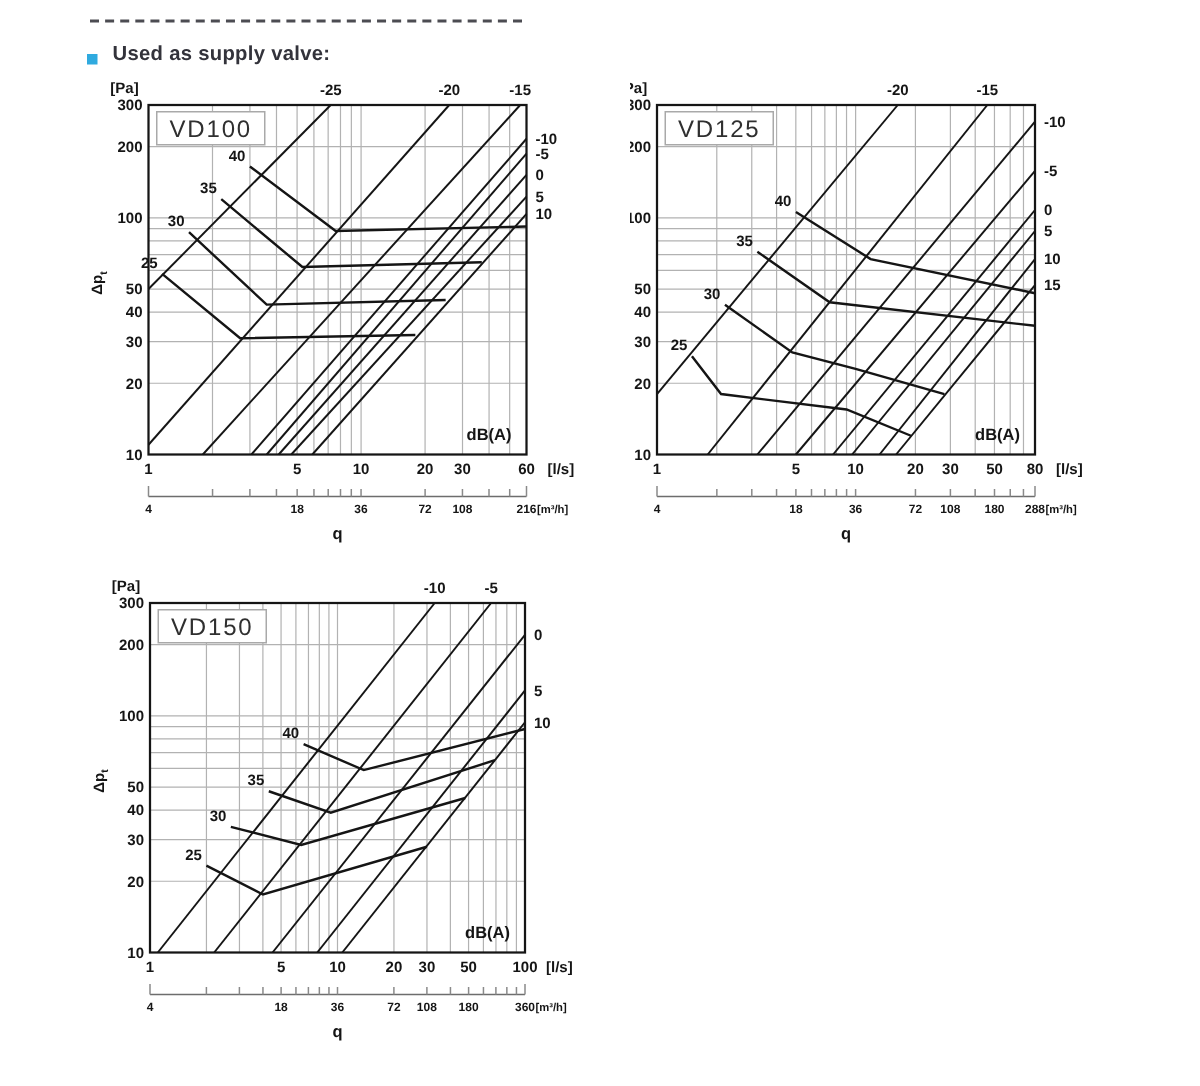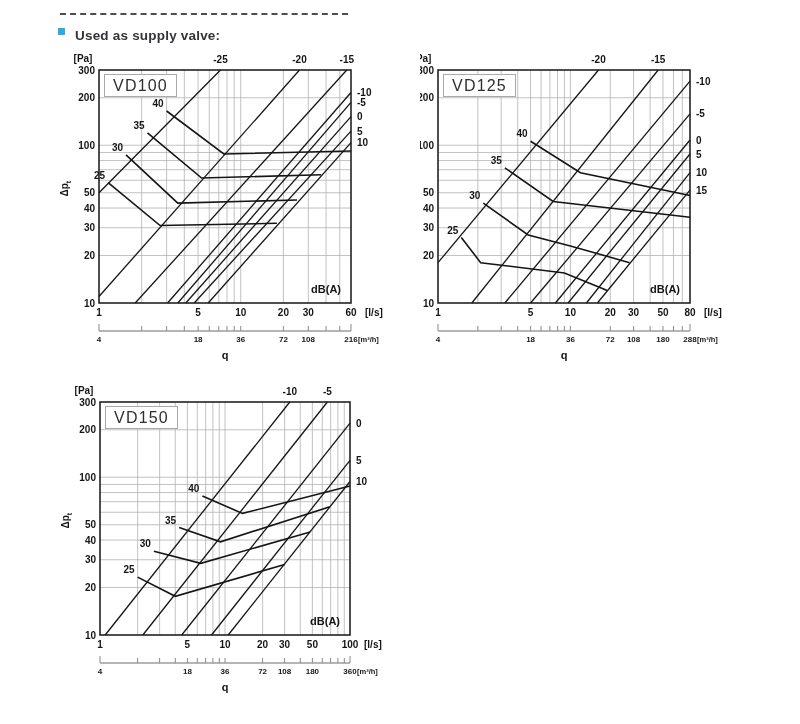--- a/index.html
+++ b/index.html
@@ -1,18 +1,18 @@
 <!DOCTYPE html>
 <html><head>
 <meta charset="utf-8">
 <style>
   html,body{margin:0;padding:0;background:#ffffff;}
   body{width:800px;height:724px;position:relative;font-family:"Liberation Sans",sans-serif;}
   .rule{position:absolute;left:60px;top:13px;width:288px;height:0;border-top:2px dashed #4c4c52;}
-  .header{position:absolute;left:58px;top:28px;display:flex;align-items:flex-start;gap:10px;}
+  .header{position:absolute;left:58px;top:28px;display:flex;align-items:flex-end;gap:10px;}
   .bullet{width:7px;height:7px;background:#2faadf;flex:0 0 auto;}
   .header-text{font-size:13.5px;font-weight:bold;color:#33333b;letter-spacing:.2px;}
   .chart{position:absolute;}
   svg text{fill:#151515;}
   .num{font:bold 10px "Liberation Sans",sans-serif;}
   .pos{font:bold 10px "Liberation Sans",sans-serif;}
   .noise{font:bold 10px "Liberation Sans",sans-serif;}
   .db{font:bold 11px "Liberation Sans",sans-serif;}
   .unit{font:bold 10px "Liberation Sans",sans-serif;}
   .sec{font:bold 8px "Liberation Sans",sans-serif;}

